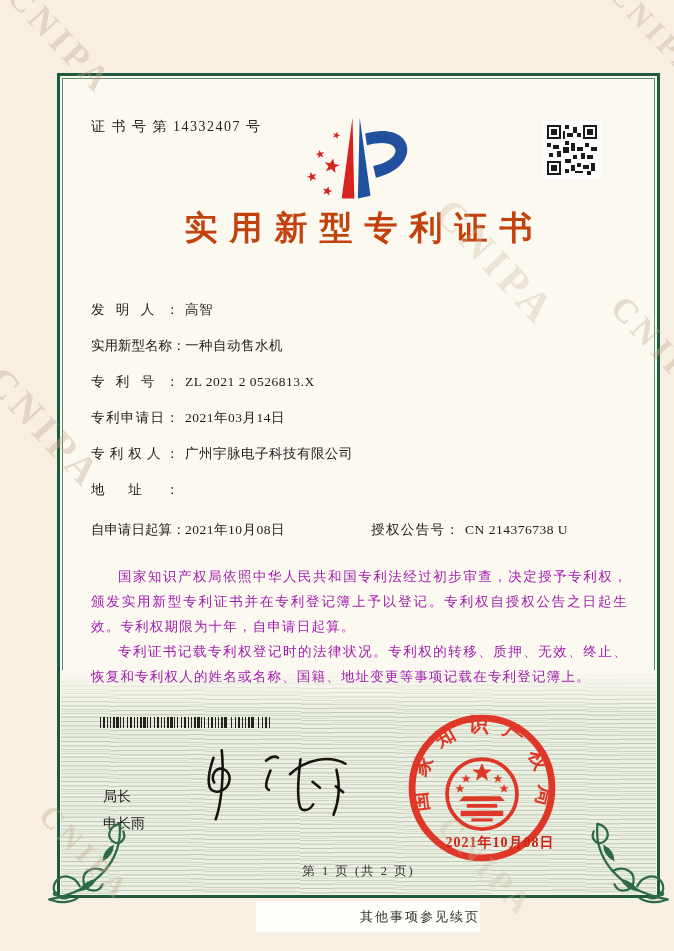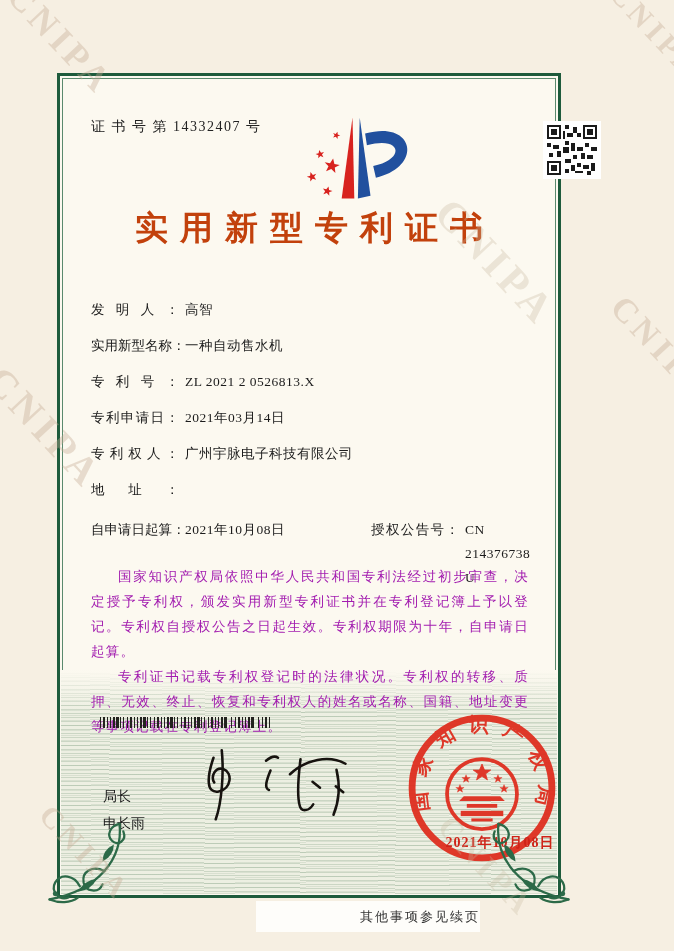--- a/index.html
+++ b/index.html
@@ -19,21 +19,21 @@
     letter-spacing:5px;
     color:rgba(196,172,146,0.38);
     transform:rotate(47deg);
     pointer-events:none;
     z-index:5;
     white-space:nowrap;
   }
   
   .cert {
     position:absolute; left:57px; top:73px;
-    width:504px; height:825px;
+    width:603px; height:825px;
     background:#fcf9f0;
     border:3px solid #1e5b3c;
     z-index:1;
   }
   .cert-inner {
     position:absolute; left:2px; top:2px; right:2px; bottom:2px;
     border:1px solid #5b8a6e;
   }
   
   .guilloche {
@@ -260,20 +260,21 @@
           <polygon points="70,117 130,117 124,111 76,111"></polygon>
           <rect x="80" y="121" width="40" height="5"></rect>
           <rect x="72" y="130" width="56" height="7"></rect>
           <rect x="86" y="140" width="28" height="4"></rect>
         </g>
       </g>
     </svg>
   </div>
   <div class="seal-date">2021年10月08日</div>
 
+  <div class="pagenum">第 1 页 (共 2 页)</div>
 
   <svg class="flourish fl-left" viewBox="0 0 110 110">
     <g stroke="#2c6a48" fill="none" stroke-width="2.4" stroke-linecap="round">
       <path d="M8,102 C30,98 52,88 66,72 C78,58 84,40 82,22"></path>
       <path d="M82,22 c-10,2 -14,12 -8,18 c6,6 16,0 12,-10"></path>
       <path d="M66,72 c-12,-6 -24,0 -22,12 c2,10 16,12 20,2"></path>
       <path d="M40,88 c-6,-12 -20,-14 -26,-4 c-5,9 4,20 14,16"></path>
       <path d="M8,102 c10,4 22,4 30,-2"></path>
     </g>
     <g fill="#2c6a48">

